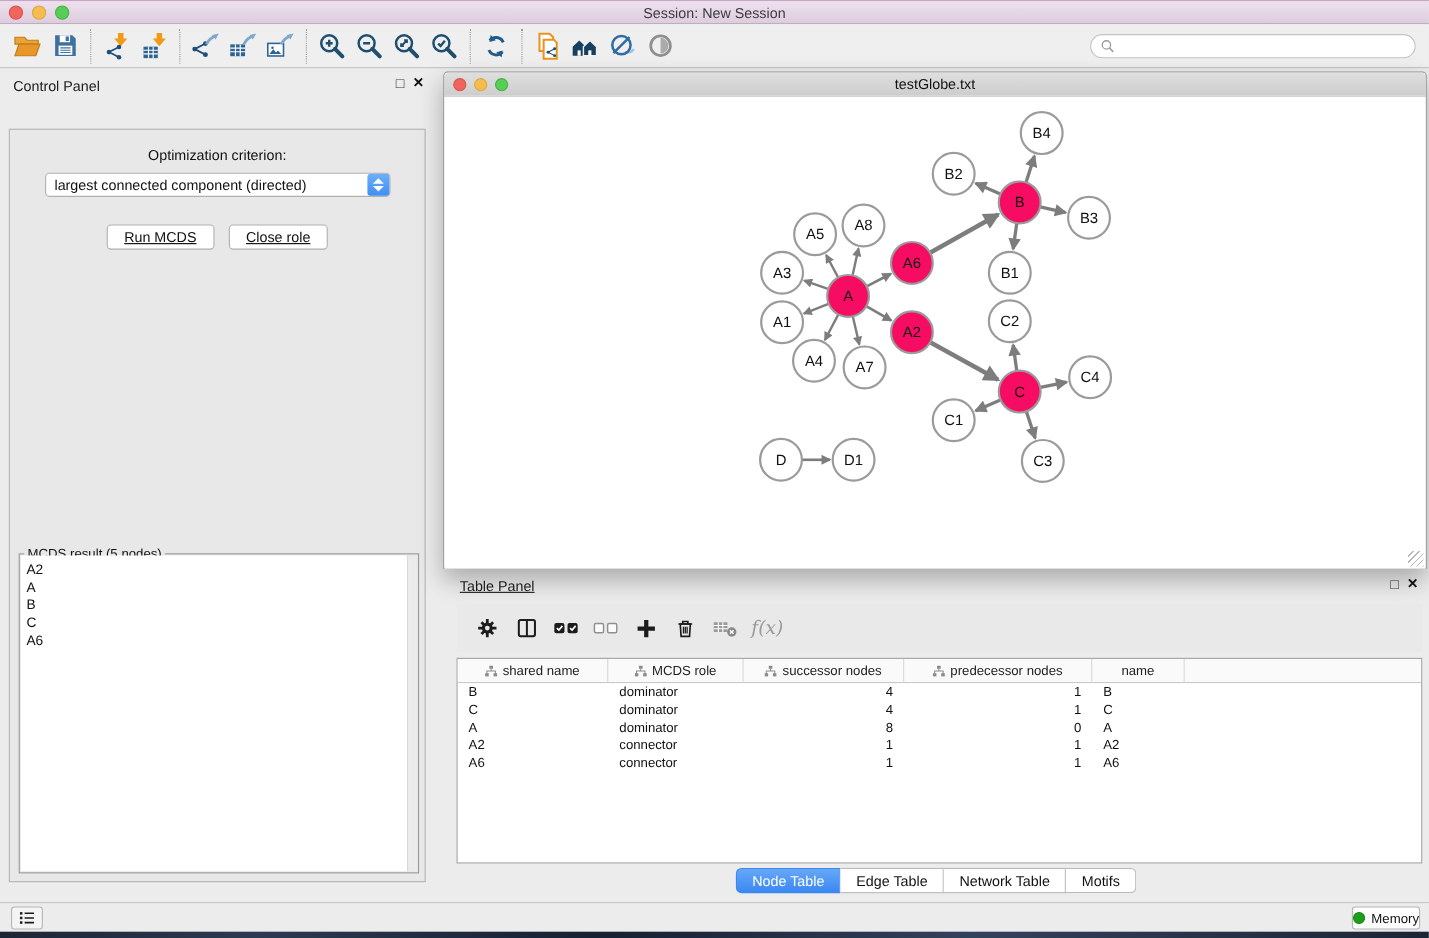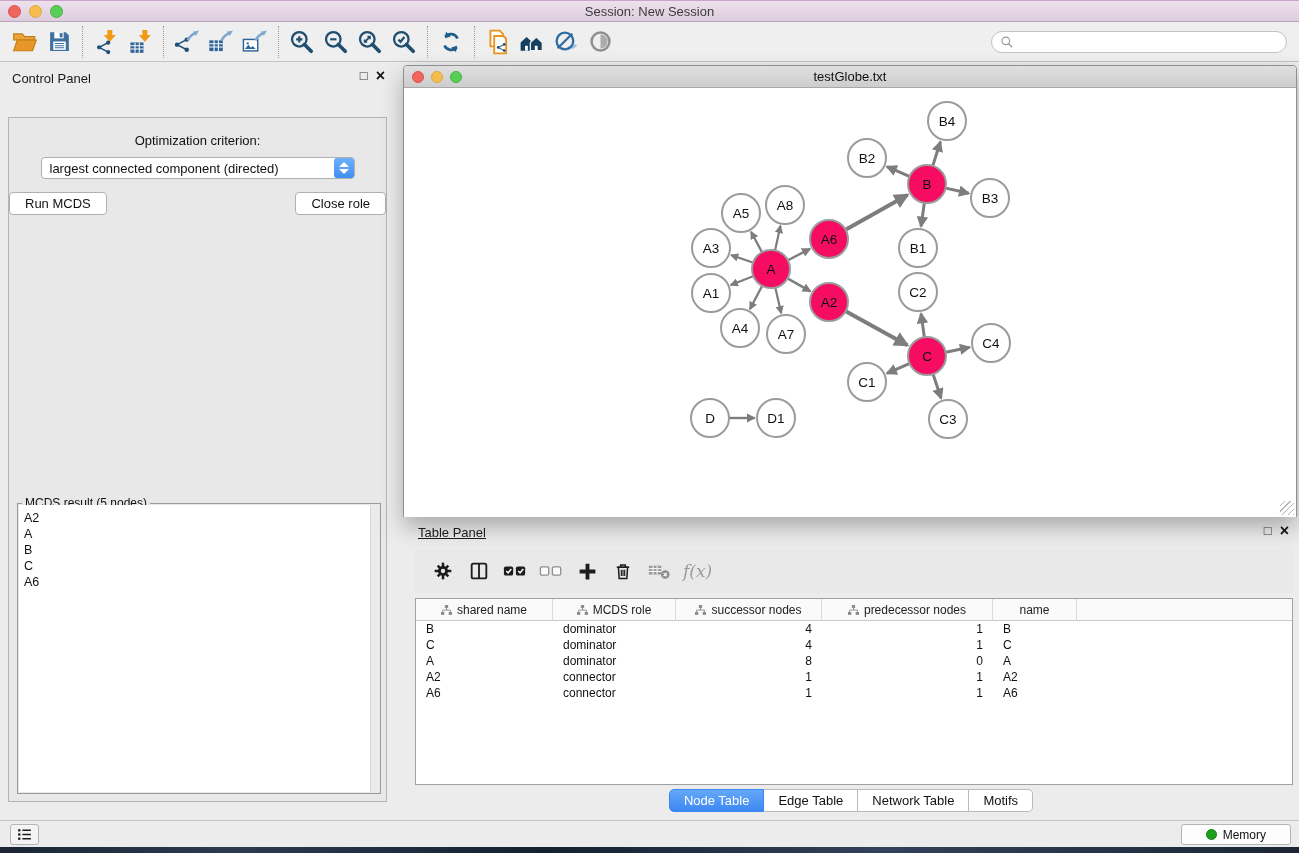--- a/index.html
+++ b/index.html
@@ -44,21 +44,21 @@
   .opt-label { margin-top:15px; text-align:center; font-size:13px; color:#111; }
   .sel { margin:9px auto 0; width:314px; height:22px; background:#fff; border:1px solid #b0b0b0;
     border-radius:4px; display:flex; align-items:center; }
   .sel-text { flex:1; padding:0 8px; font-size:13px; color:#111; white-space:nowrap; overflow:hidden; }
   .sel-step { width:20px; height:20px; margin-right:0px; background:linear-gradient(#6db0f8,#3f8ef3);
     border-radius:3px; position:relative; }
   .sel-step::before { content:""; position:absolute; left:5px; top:4px; border-left:5px solid transparent;
     border-right:5px solid transparent; border-bottom:5px solid #fff; }
   .sel-step::after { content:""; position:absolute; left:5px; bottom:4px; border-left:5px solid transparent;
     border-right:5px solid transparent; border-top:5px solid #fff; }
-  .cp-buttons { margin-top:13px; display:flex; justify-content:space-between; gap:13px; }
+  .cp-buttons { margin-top:25px; display:flex; justify-content:center; gap:13px;text-decoration:underline; }
   .btn { background:#fff; border:1px solid #b0b0b0; border-radius:4px; padding:3px 15px; font-size:13px;
     color:#111; font-family:"Liberation Sans",sans-serif; }
   .result-box { position:absolute; left:8px; right:5px; top:337px; bottom:7px; border:1px solid #9a9a9a;margin-top:48px; }
   .result-legend { position:absolute; top:-8px; left:4px; font-size:12px; color:#111; background:#e8e8e8; padding:0 3px; }
   .result-list { position:absolute; left:1px; top:1px; right:10px; bottom:1px; background:#fff; padding:5px 0 0 5px;
     overflow:hidden; }
   .result-list div { font-size:12.5px; line-height:16px; color:#111; }
   .result-scroll { position:absolute; right:1px; top:1px; bottom:1px; width:9px; background:#ebebeb; border-left:1px solid #d8d8d8; }
 
   
@@ -87,21 +87,21 @@
   .tr { display:flex; height:16px; align-items:center; }
   .td { font-size:12px; color:#111; white-space:nowrap; overflow:hidden; }
   .tp-tabs { position:absolute; left:0; top:272px; width:896px; display:flex; justify-content:center; }
 
   
   .statusbar { position:absolute; left:0; top:820px; width:1299px; height:27px; background:#ececec;
     border-top:1px solid #c6c6c6; }
   .sb-list { position:absolute; left:10px; top:3px; width:29px; height:21px; background:#f4f4f4;
     border:1px solid #b5b5b5; border-radius:3px; display:flex; align-items:center; justify-content:center; }
   .sb-mem { position:absolute; right:8px; top:3px; height:21px; background:#fdfdfd; border:1px solid #b5b5b5;
-    border-radius:3px; display:flex; align-items:center; gap:6px; padding:0 24px; font-size:12px; color:#111; }
+    border-radius:3px; display:flex; align-items:center; gap:6px; padding:0 0; font-size:12px; color:#111; }
   .mem-dot { width:11px; height:11px; border-radius:50%; background:#1ca01c; border:1px solid #158015; }
   .bottom-strip { position:absolute; left:0; top:847px; width:1299px; height:6px;
     background:linear-gradient(90deg,#1b2534,#2c3b51 18%,#152030 42%,#33425b 68%,#1b2534); }
 </style>
 </head>
 <body>
 
 <svg width="0" height="0" style="position:absolute">
   <defs>
     <g id="shareg">

